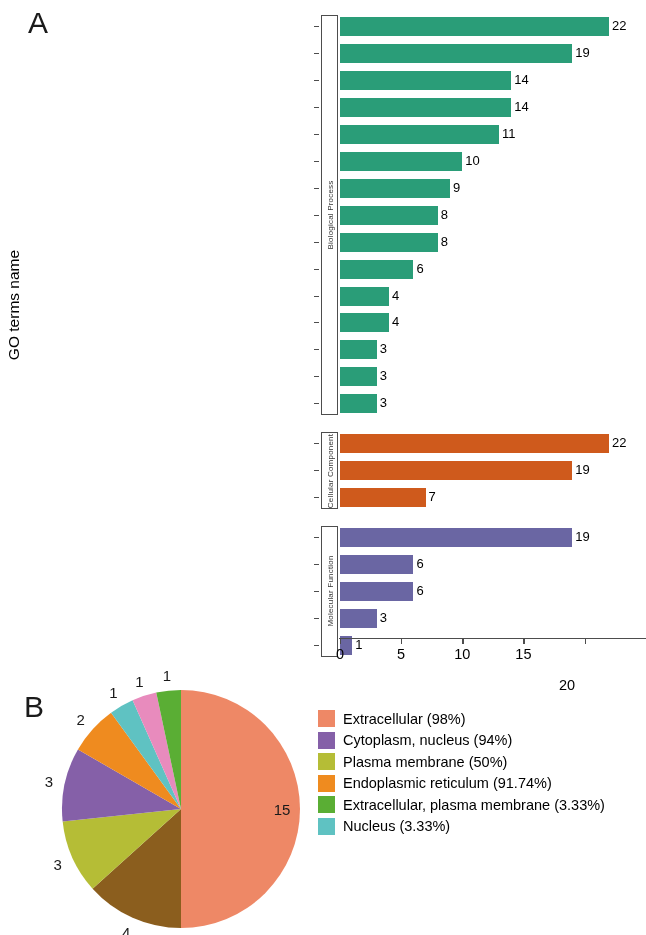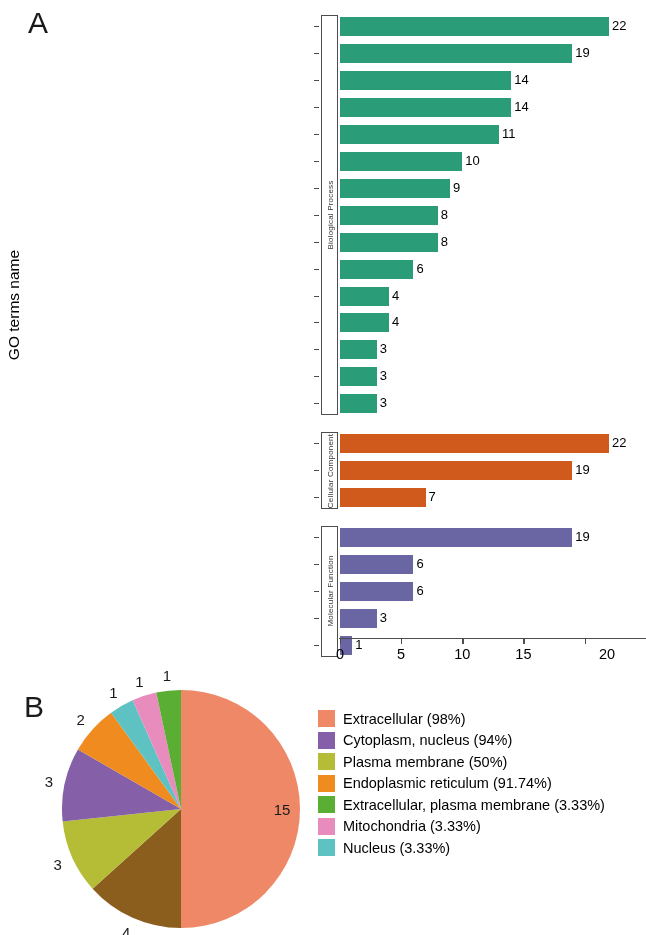--- a/index.html
+++ b/index.html
@@ -309,21 +309,21 @@
   <div id="x-ticks">
       <div class="x-tick" style="left: 340px;"></div>
       <div class="x-tick-label" style="left: 340px;">0</div>
       <div class="x-tick" style="left: 401.15px;"></div>
       <div class="x-tick-label" style="left: 401.15px;">5</div>
       <div class="x-tick" style="left: 462.3px;"></div>
       <div class="x-tick-label" style="left: 462.3px;">10</div>
       <div class="x-tick" style="left: 523.45px;"></div>
       <div class="x-tick-label" style="left: 523.45px;">15</div>
       <div class="x-tick" style="left: 584.6px;"></div>
-      <div class="x-tick-label" style="left: 607px;">20</div>
+      <div class="x-tick-label" style="left: 567px; margin-top: 31px;">20</div>
     </div>
 
 </div>
 
 <div id="panel-b">
 
   <div class="panel-letter" id="panel-b-letter" style="left:24px; top:12px;">B</div>
 
   <svg id="pie-svg" width="250" height="246" viewBox="0 0 250 246">
       <path d="M 123 123 L 123.00 4.00 A 119 119 0 0 1 123.00 242.00 Z" fill="#ee8866"></path>
@@ -362,21 +362,17 @@
       </div>
       <div class="legend-row">
         <span class="legend-swatch" style="background: rgb(239, 139, 31);"></span>
         <span class="legend-label">Endoplasmic reticulum (91.74%)</span>
       </div>
       <div class="legend-row">
         <span class="legend-swatch" style="background: rgb(90, 174, 52);"></span>
         <span class="legend-label">Extracellular, plasma membrane (3.33%)</span>
       </div>
       <div class="legend-row">
-        <span class="legend-swatch" style="background: rgb(232, 139, 189);"></span>
-        <span class="legend-label">Mitochondria (3.33%)</span>
-      </div>
-      <div class="legend-row">
         <span class="legend-swatch" style="background: rgb(95, 194, 194);"></span>
         <span class="legend-label">Nucleus (3.33%)</span>
       </div>
     </div>
 </div>
 
 </body></html>

